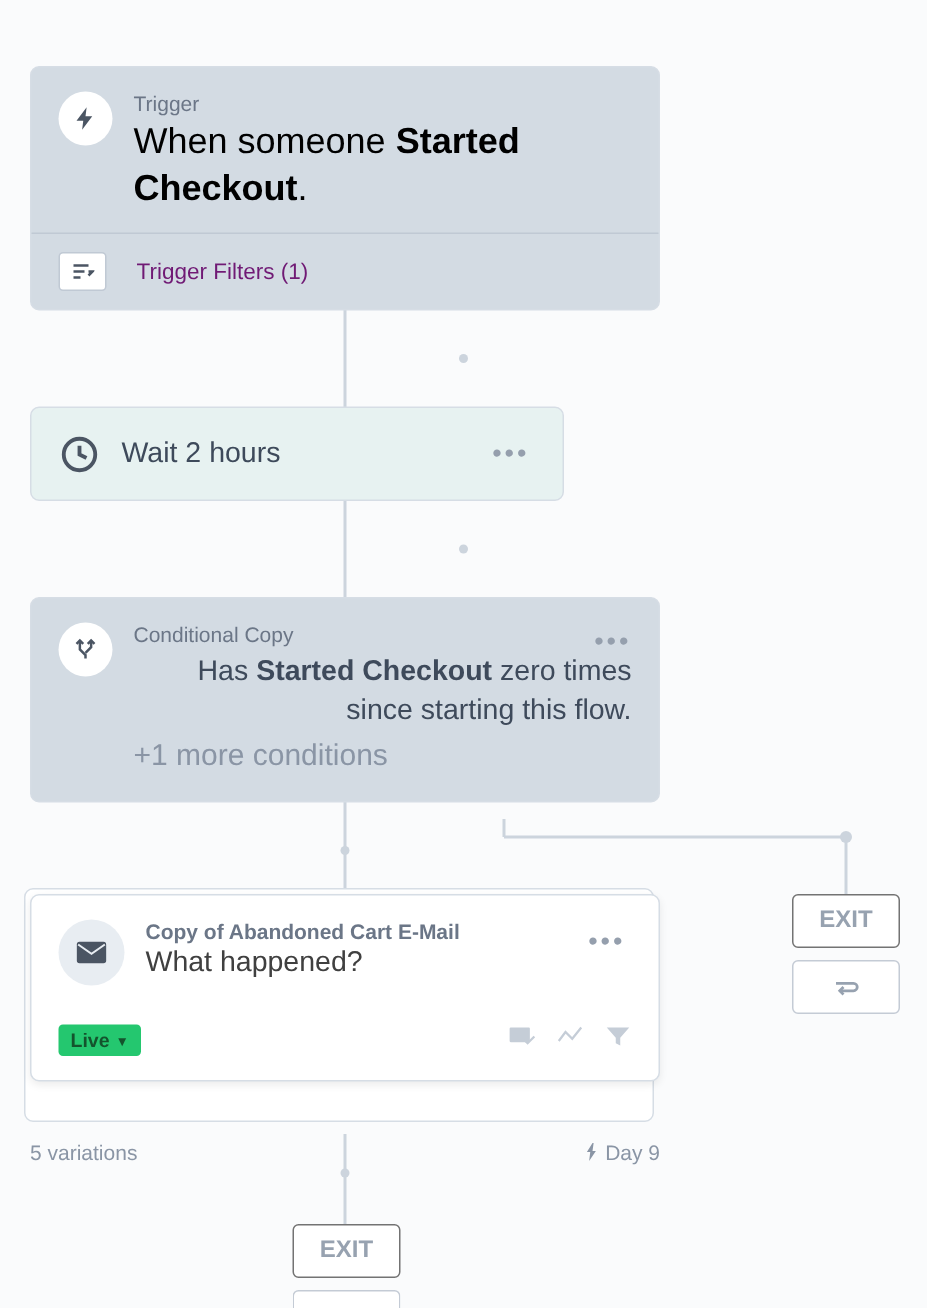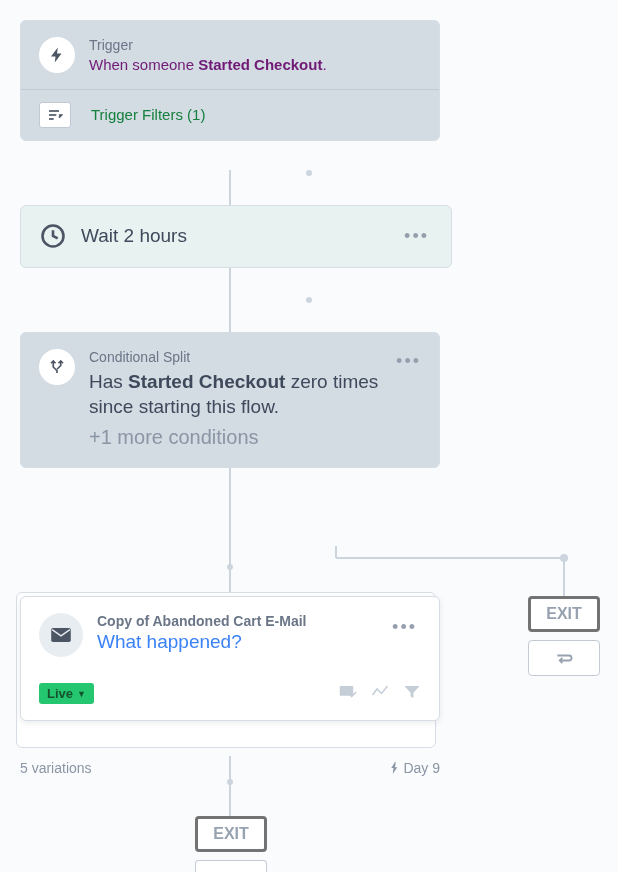--- a/index.html
+++ b/index.html
@@ -34,20 +34,21 @@
     }
     .card-teal {
       background: #e7f2f1;
     }
     .card-white {
       background: #fff;
     }
     .trigger-card {
       width: 420px;
       margin-left: 0;
+      margin-top: 24px;
     }
     .trigger-body {
       display: flex;
       padding: 16px 18px 14px 18px;
       gap: 14px;
     }
     .icon-circle {
       width: 36px; height: 36px;
       border-radius: 50%;
       background: #fff;
@@ -60,23 +61,23 @@
     .icon-circle svg { width: 18px; height: 18px; }
     .trigger-text {
       color: #3e4a5b;
     }
     .trigger-label {
       font-size: 14px;
       color: #6b7687;
       margin-bottom: 2px;
     }
     .trigger-title {
-      font-size: 15px;
+      font-size: 24px;
       line-height: 1.3;
-      color: #701a75;
+      color: #000000;
     }
     .trigger-title b { font-weight: 600; }
     .trigger-filters {
       border-top: 1px solid #c0c9d4;
       padding: 12px 18px;
       display: flex;
       align-items: center;
       gap: 20px;
     }
     .filter-square {
@@ -85,37 +86,37 @@
       border: 1px solid #c0c9d4;
       border-radius: 3px;
       display: flex;
       align-items: center;
       justify-content: center;
       color: #4b5563;
     }
     .filter-square svg { width: 16px; height: 14px; }
     .trigger-filters-label {
       font-size: 15px;
-      color: #15803d;
+      color: #701a75;
     }
     
     .dot-spacer {
       height: 64px;
       display: flex;
       align-items: center;
       justify-content: center;
     }
     .dot {
       width: 6px; height: 6px;
       background: #ccd4dd;
       border-radius: 50%;
     }
     
     .wait-card {
-      width: 432px;
+      width: 356px;
       padding: 16px 18px;
       display: flex;
       align-items: center;
       gap: 14px;
     }
     .wait-icon {
       width: 28px; height: 28px;
       color: #4b5563;
     }
     .wait-icon svg { width: 28px; height: 28px; }
@@ -144,20 +145,21 @@
     .split-text { flex: 1; }
     .split-label {
       font-size: 14px;
       color: #6b7687;
       margin-bottom: 4px;
     }
     .split-desc {
       font-size: 19px;
       line-height: 1.35;
       color: #3e4a5b;
+      text-align: right;
     }
     .split-desc b { font-weight: 600; }
     .split-more {
       font-size: 20px;
       color: #8a95a5;
       margin-top: 6px;
     }
     .split-card .more-dots {
       position: absolute;
       top: 14px; right: 14px;
@@ -222,21 +224,21 @@
     .email-icon-circle svg { width: 22px; height: 16px; }
     .email-texts { flex: 1; }
     .email-name {
       font-size: 14px;
       font-weight: 600;
       color: #6b7687;
       margin-bottom: 2px;
     }
     .email-subject {
       font-size: 19px;
-      color: #3b82f6;
+      color: #404040;
     }
     .email-footer {
       display: flex;
       align-items: center;
       justify-content: space-between;
       margin-top: 26px;
     }
     .live-badge {
       background: #24c76f;
       color: #14532d;
@@ -265,21 +267,21 @@
       display: flex;
       justify-content: space-between;
       font-size: 14px;
       color: #8a95a5;
     }
     .day-label svg { width: 10px; height: 12px; vertical-align: -1px; }
     
     .exit-box {
       position: absolute;
       background: #fff;
-      border: 3px solid #737373;
+      border: 1px solid #737373;
       border-radius: 4px;
       color: #97a2b0;
       font-weight: 700;
       font-size: 16px;
       display: flex;
       align-items: center;
       justify-content: center;
     }
     .exit-right {
       left: 528px; top: 596px;
@@ -380,21 +382,21 @@
     <div class="split-body">
       <div class="icon-circle">
         <svg viewBox="0 0 24 24" fill="none" stroke="currentColor" stroke-width="2.2">
           <path d="M7 4v8l5 5v3"></path>
             <path d="M17 4v6l-5 5"></path>
           <polyline points="4,7 7,4 10,7"></polyline>
             <polyline points="14,7 17,4 20,7"></polyline>
         </svg>
       </div>
       <div class="split-text">
-        <div class="split-label">Conditional Split</div>
+        <div class="split-label">Conditional Copy</div>
         <div class="split-desc">
           <span>Has </span><b>Started Checkout</b><span> zero times since starting this flow.</span>
         </div>
         <div class="split-more">+1 more conditions</div>
       </div>
     </div>
     <div class="more-dots">•••</div>
   </div>
 
 

